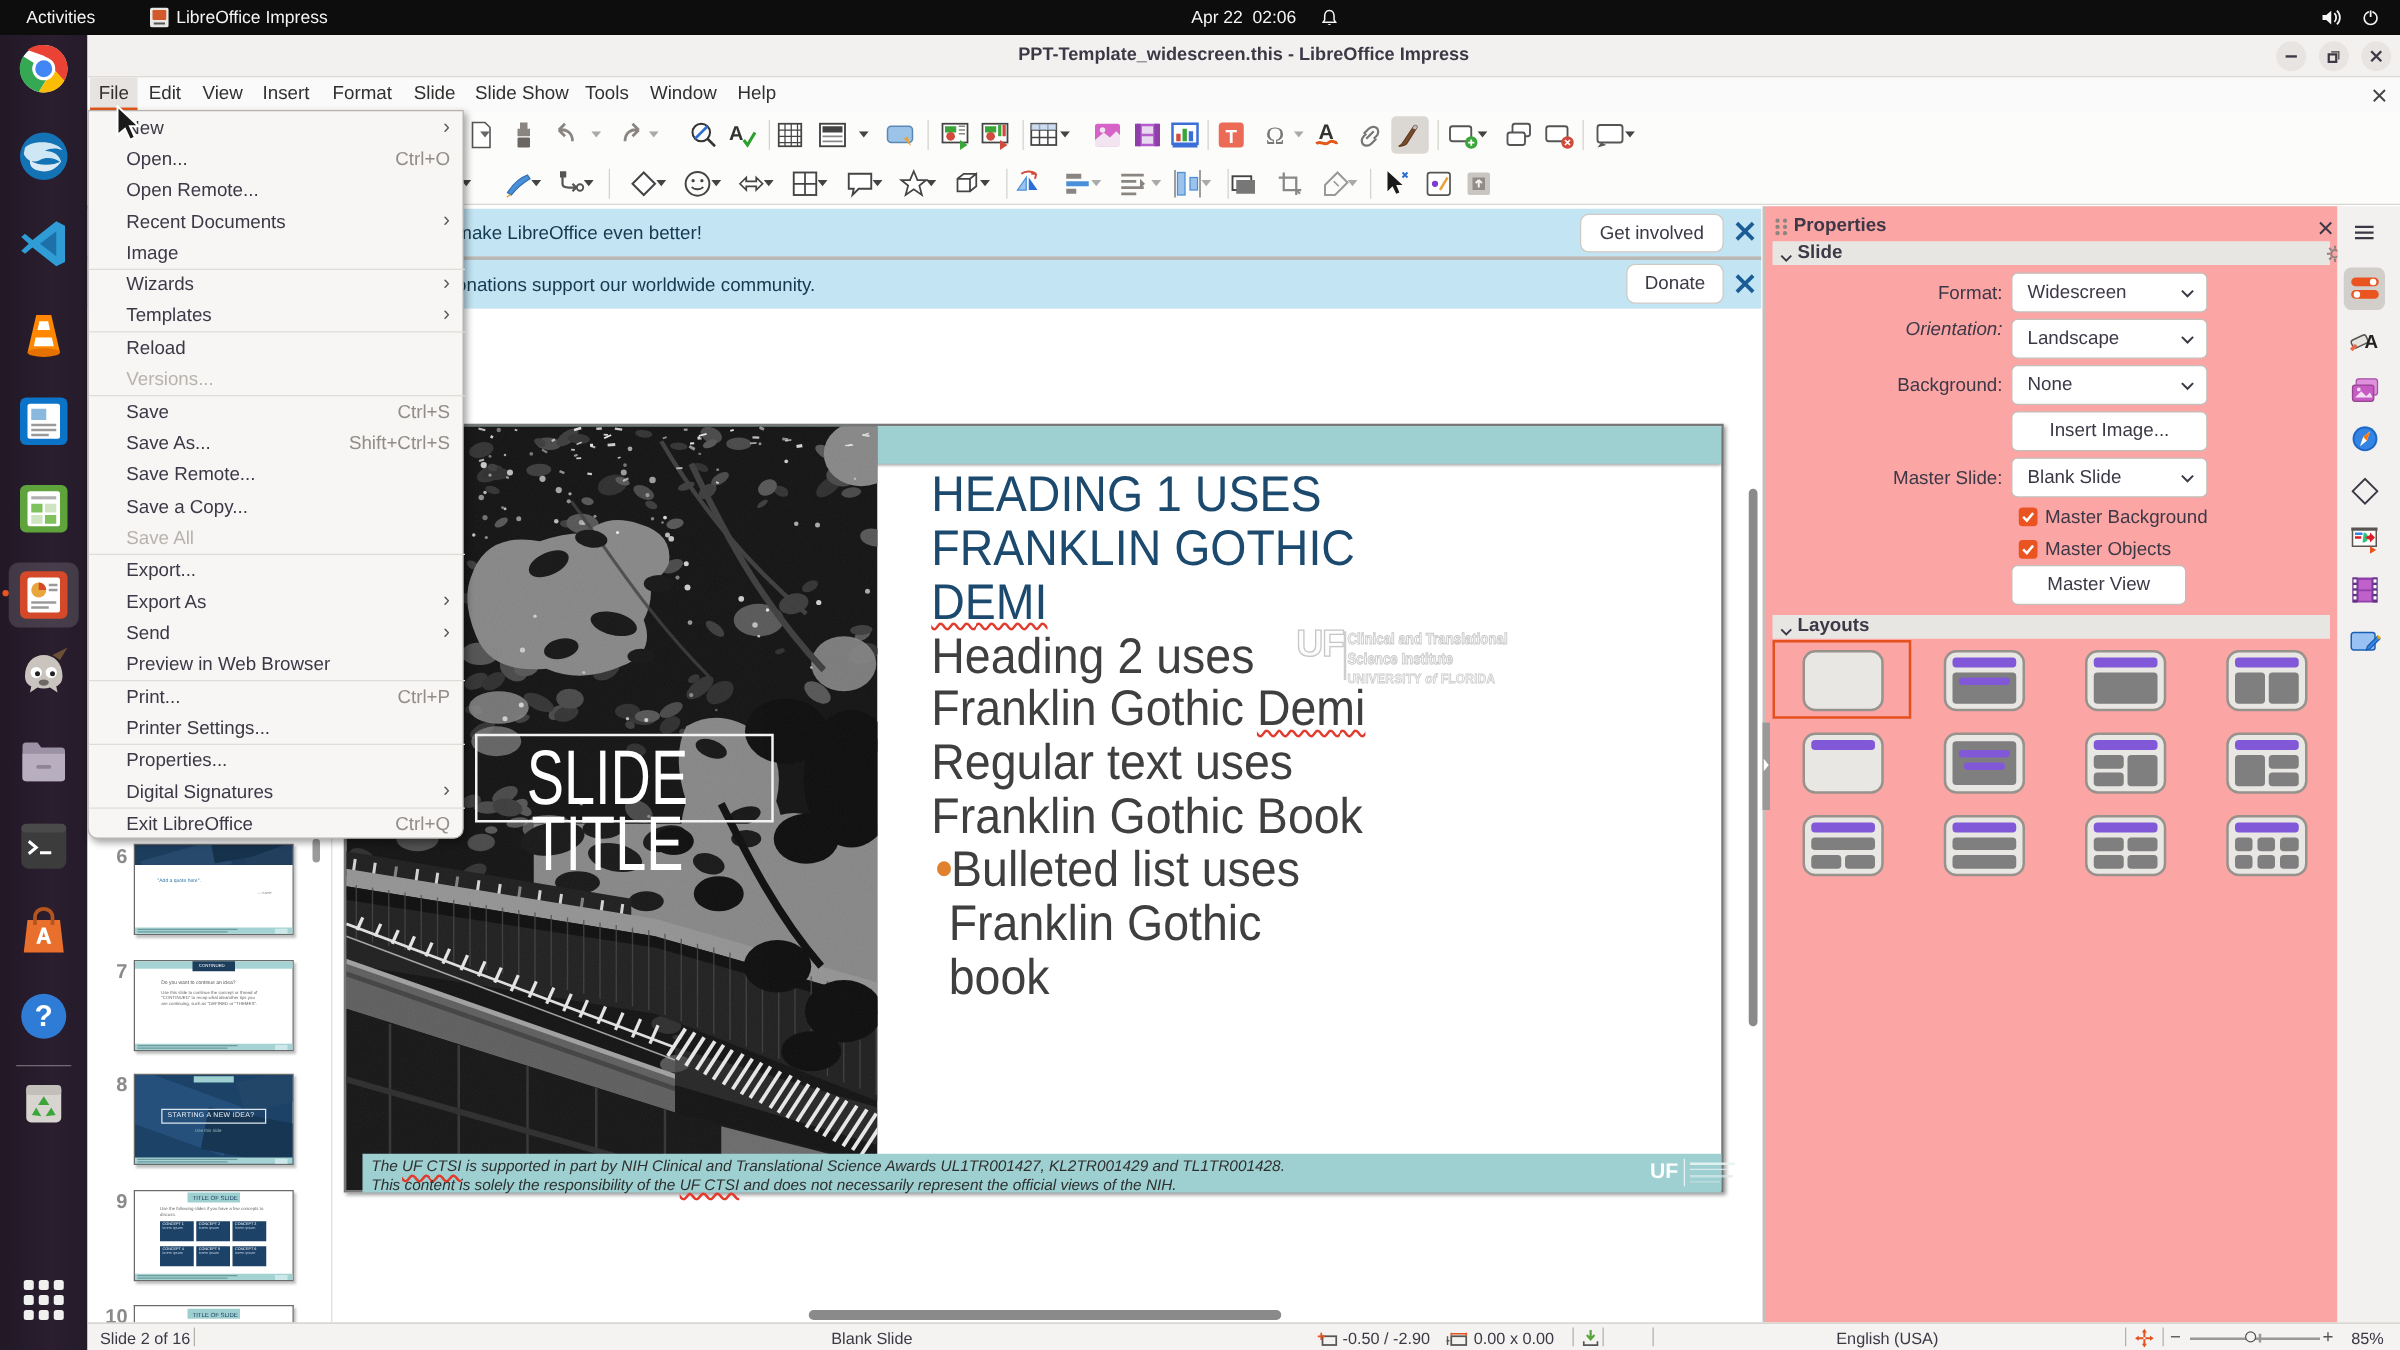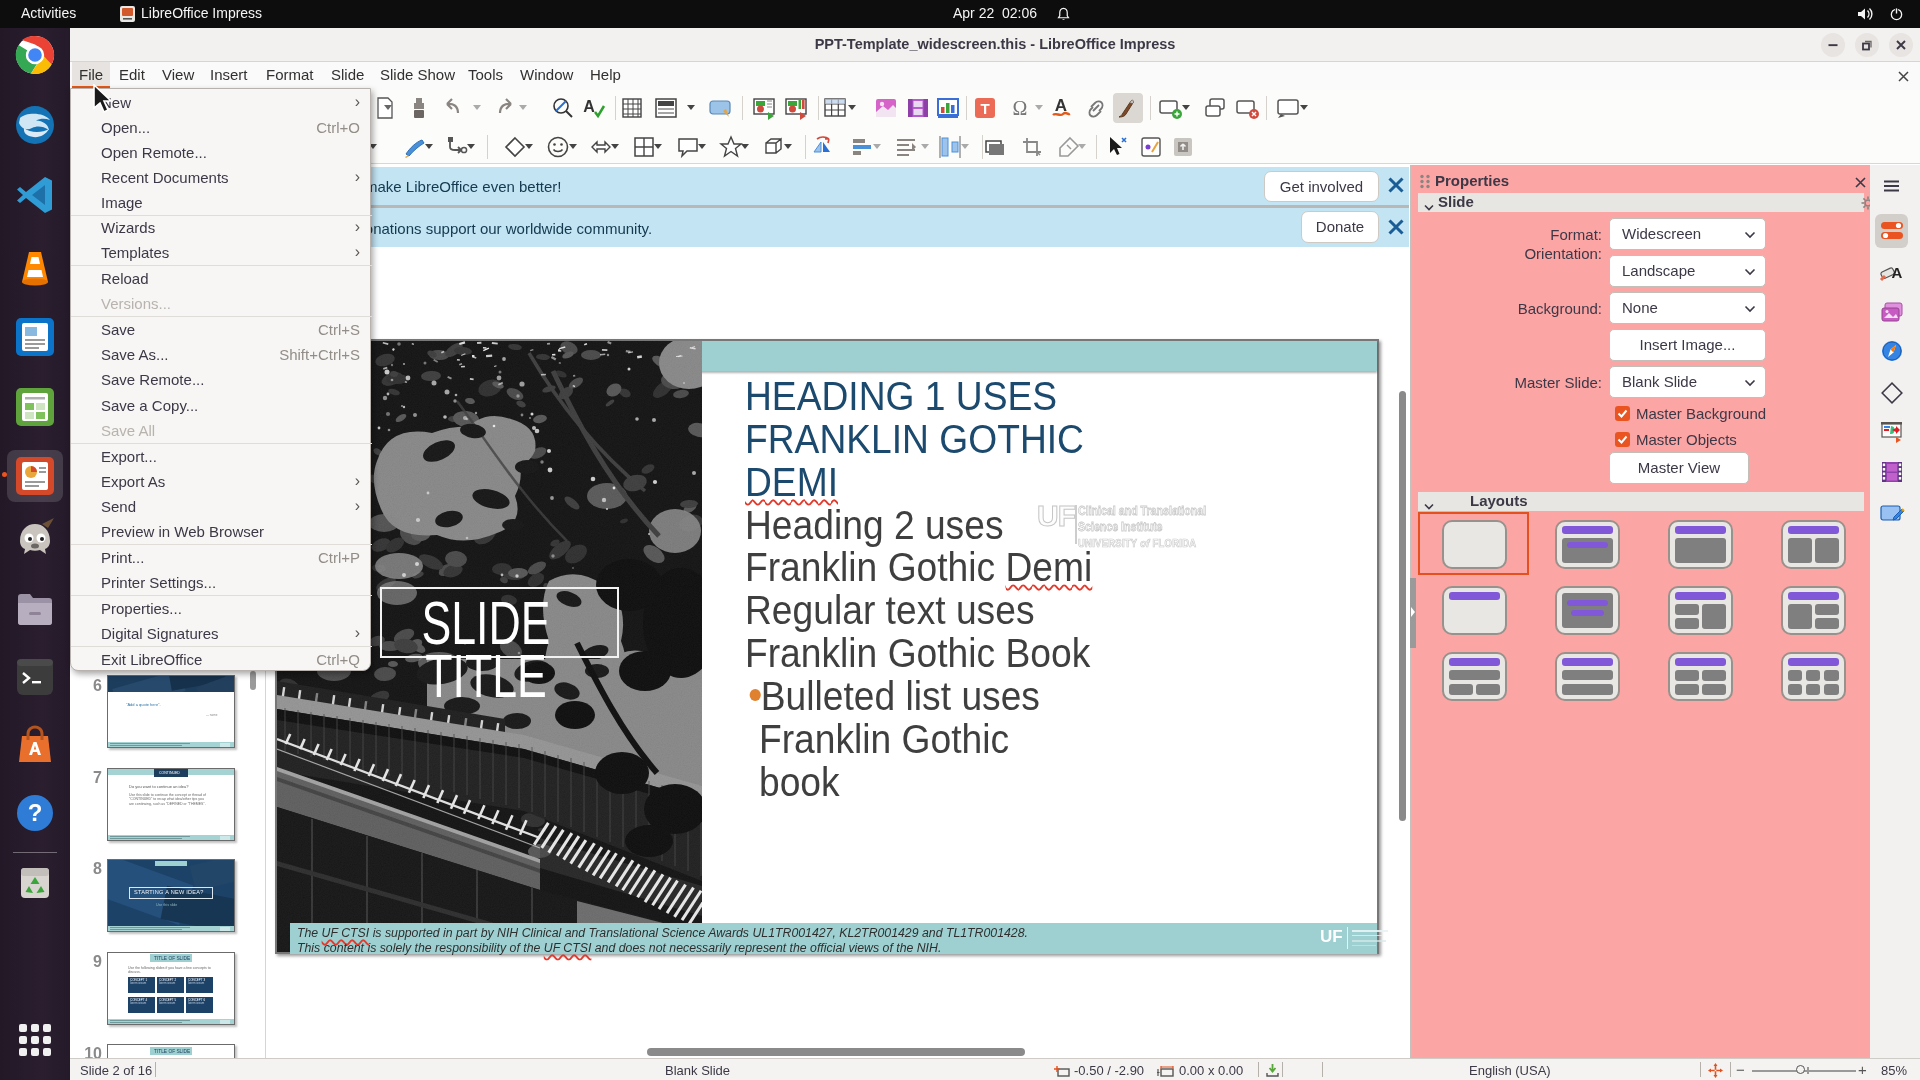--- a/index.html
+++ b/index.html
@@ -1089,21 +1089,21 @@
             <line x1="9.8" y1="9.8" x2="11.6" y2="11.6"></line>
             <line x1="11.6" y1="2.4" x2="9.8" y2="4.2"></line>
             <line x1="2.4" y1="11.6" x2="4.2" y2="9.8"></line>
           </g>
         </svg>
     </div>
     <div class="plabel" style="left:70px;top:61px;">Format:</div>
     <div class="pctrl" style="left:197px;top:53px;width:157px;height:32px;line-height:30px;padding-left:12px;">Widescreen<svg class="abs" style="left:134px;top:12px;" width="12" height="8" viewBox="0 0 12 8">
           <path d="M1.5 1.5 L6 6 L10.5 1.5" stroke="#3d3846" stroke-width="1.6" fill="none"></path>
         </svg></div>
-    <div class="plabel" style="left:70px;top:80px;">Orientation:</div>
+    <div class="plabel" style="left:70px;top:90px;font-style:italic;">Orientation:</div>
     <div class="pctrl" style="left:197px;top:90px;width:157px;height:32px;line-height:30px;padding-left:12px;">Landscape<svg class="abs" style="left:134px;top:12px;" width="12" height="8" viewBox="0 0 12 8">
           <path d="M1.5 1.5 L6 6 L10.5 1.5" stroke="#3d3846" stroke-width="1.6" fill="none"></path>
         </svg></div>
     <div class="plabel" style="left:70px;top:135px;">Background:</div>
     <div class="pctrl" style="left:197px;top:127px;width:157px;height:32px;line-height:30px;padding-left:12px;">None<svg class="abs" style="left:134px;top:12px;" width="12" height="8" viewBox="0 0 12 8">
           <path d="M1.5 1.5 L6 6 L10.5 1.5" stroke="#3d3846" stroke-width="1.6" fill="none"></path>
         </svg></div>
     <div class="pctrl" style="left:197px;top:164px;width:157px;height:32px;line-height:30px;text-align:center;">Insert Image...</div>
     <div class="plabel" style="left:70px;top:209px;">Master Slide:</div>
     <div class="pctrl" style="left:197px;top:201px;width:157px;height:32px;line-height:30px;padding-left:12px;">Blank Slide<svg class="abs" style="left:134px;top:12px;" width="12" height="8" viewBox="0 0 12 8">
@@ -1113,21 +1113,21 @@
           <path d="M3.5 7.5 L6.5 10.5 L11.5 4.5" stroke="#fff" stroke-width="2" fill="none"></path>
         </svg></div>
     <div class="abs" style="left:224px;top:240px;font-size:15px;color:#3d3846;">Master Background</div>
     <div class="abs" style="left:203px;top:267px;width:15px;height:15px;background:#e95420;border-radius:3px;"><svg width="15" height="15" viewBox="0 0 15 15">
           <path d="M3.5 7.5 L6.5 10.5 L11.5 4.5" stroke="#fff" stroke-width="2" fill="none"></path>
         </svg></div>
     <div class="abs" style="left:224px;top:266px;font-size:15px;color:#3d3846;">Master Objects</div>
     <div class="pctrl" style="left:197px;top:287px;width:140px;height:32px;line-height:30px;text-align:center;">Master View</div>
     <div class="secthdr" style="top:327px;"><svg style="margin:6px 4px 0 6px;" width="10" height="7" viewBox="0 0 10 7">
           <path d="M1 1.5 L5 5.5 L9 1.5" stroke="#3d3846" stroke-width="1.6" fill="none"></path>
-        </svg><span style="vertical-align:4px;margin-left:32px;">Layouts</span></div>
+        </svg><span style="vertical-align:4px;">Layouts</span></div>
 
     <div class="abs" style="left:6px;top:347px;width:111px;height:63px;border:2px solid #e4501e;"></div>
     <div class="lay" style="left:30px;top:355px;"></div>
     <div class="lay" style="left:143px;top:355px;">
         <div class="lbar" style="left:5px;top:4px;width:51px;height:8px;"></div>
         <div class="lgray" style="left:5px;top:16px;width:51px;height:25px;"></div>
         <div class="lbar" style="left:10px;top:20px;width:41px;height:6px;"></div>
       </div>
     <div class="lay" style="left:256px;top:355px;">
         <div class="lbar" style="left:5px;top:4px;width:51px;height:8px;"></div>

